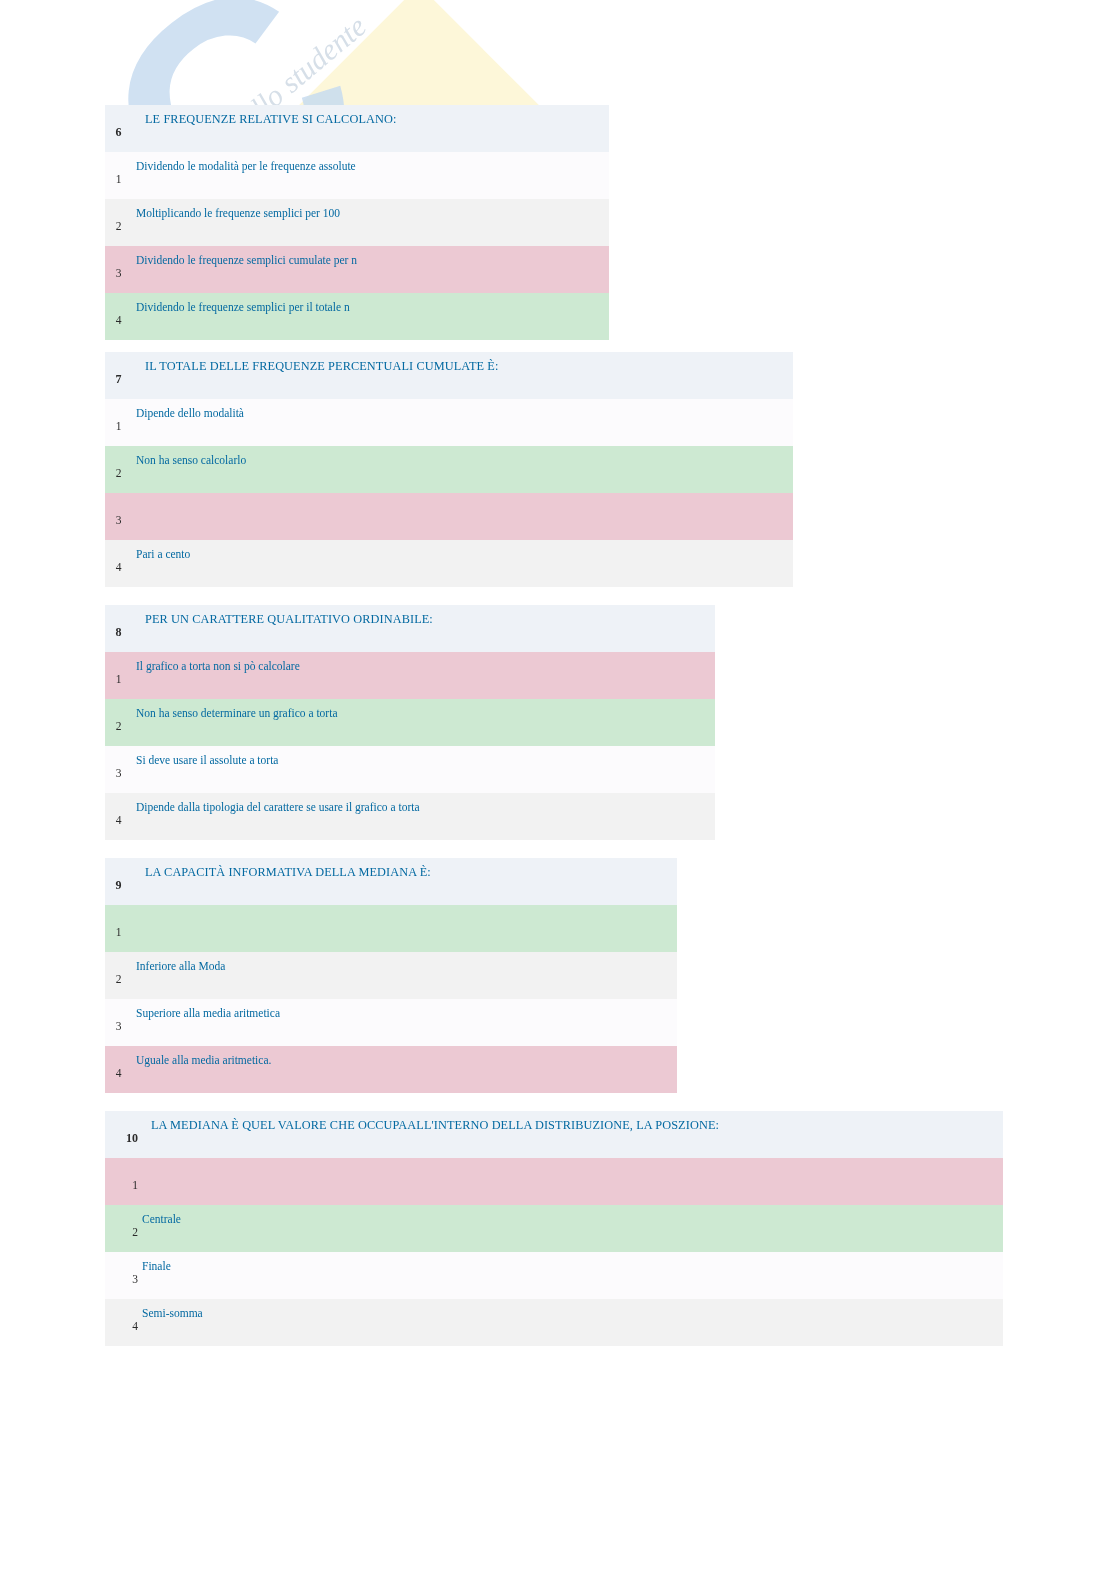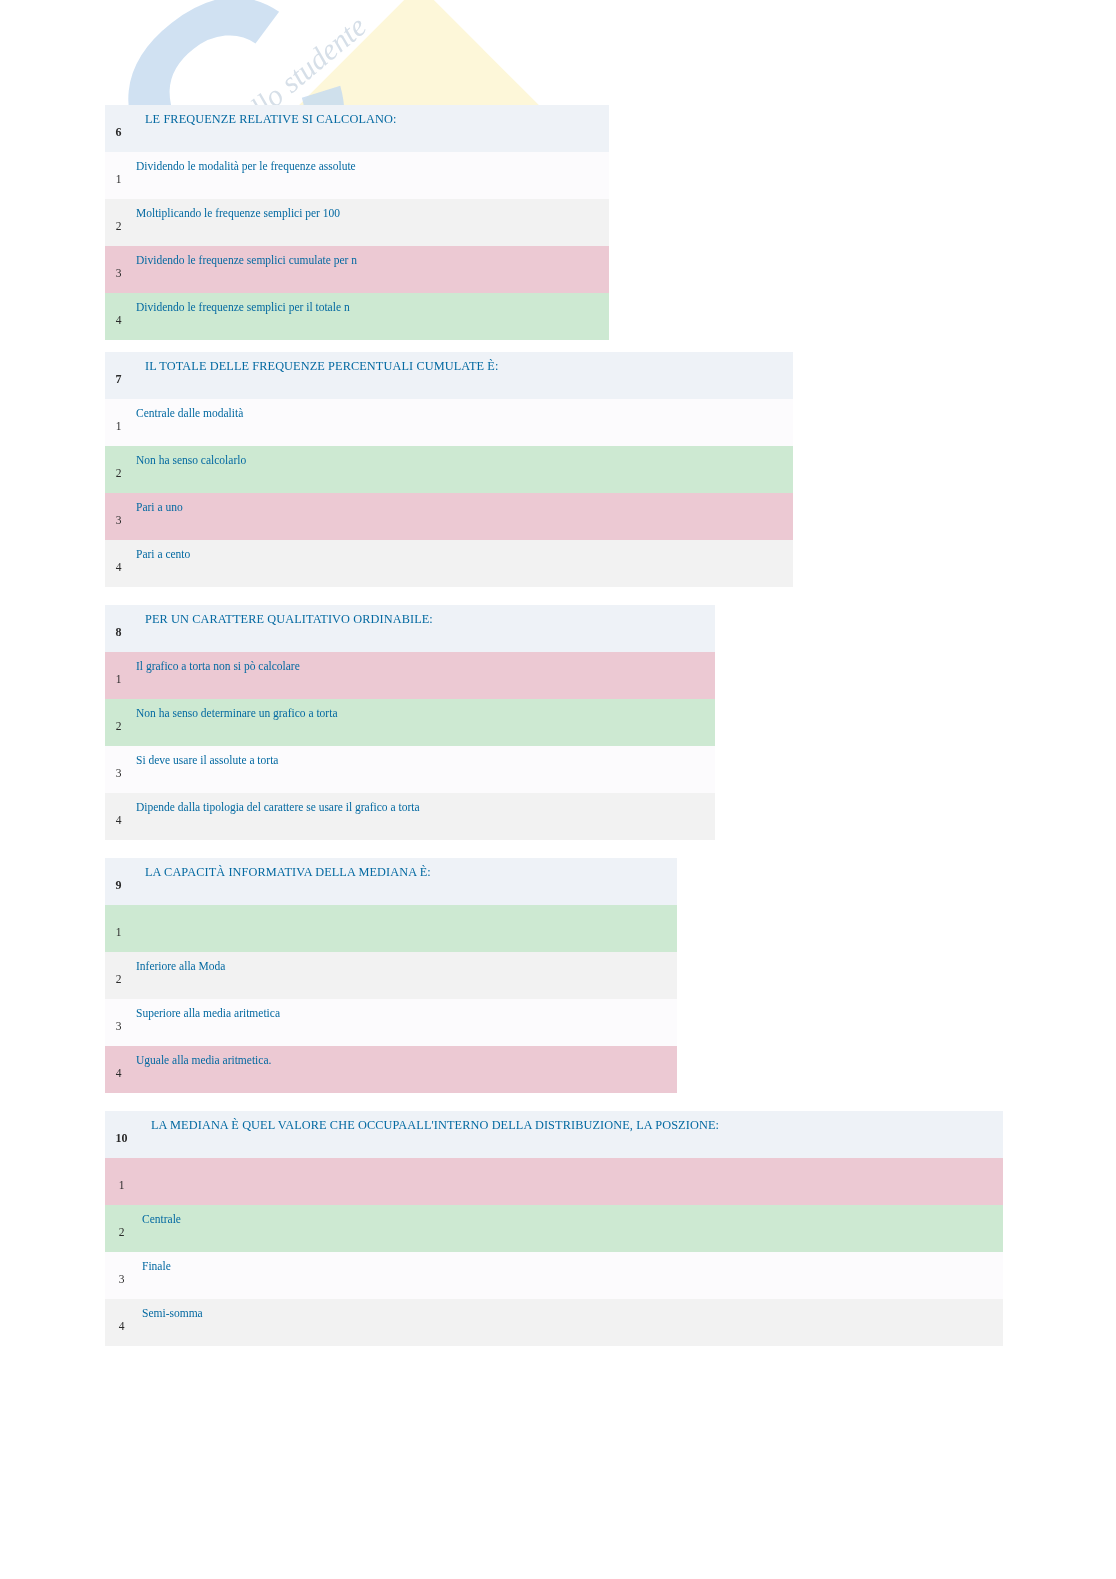--- a/index.html
+++ b/index.html
@@ -86,20 +86,21 @@
     flex: 0 0 auto;
     width: 27px;
     text-align: center;
     font-size: 11.5px;
     line-height: 1;
     padding-bottom: 14px;
     color: #2a2a2a;
   }
   .qblock.wide10 .qrow .num {
     width: 33px;
+    text-align: right;
   }
   .qrow .txt {
     flex: 1 1 auto;
     align-self: flex-start;
     padding-top: 7px;
     padding-left: 4px;
     font-size: 11.5px;
     line-height: 1.25;
     color: #0369a1;
   }
@@ -156,29 +157,28 @@
         <div class="txt">Dividendo le frequenze semplici per il totale n</div>
       </div>
     </div>
     <div class="qblock" style="top: 352px; width: 688px;">
       <div class="qrow header bg-head">
         <div class="num">7</div>
         <div class="txt">IL TOTALE DELLE FREQUENZE PERCENTUALI CUMULATE È:</div>
       </div>
       <div class="qrow bg-white">
         <div class="num">1</div>
-        <div class="txt">Centrale dalle modalità</div>
+        <div class="txt">Dipende dello modalità</div>
       </div>
       <div class="qrow bg-green">
         <div class="num">2</div>
         <div class="txt">Non ha senso calcolarlo</div>
       </div>
       <div class="qrow bg-pink">
         <div class="num">3</div>
-        <div class="txt">Pari a uno</div>
       </div>
       <div class="qrow bg-gray">
         <div class="num">4</div>
         <div class="txt">Pari a cento</div>
       </div>
     </div>
     <div class="qblock" style="top: 605px; width: 610px;">
       <div class="qrow header bg-head">
         <div class="num">8</div>
         <div class="txt">PER UN CARATTERE QUALITATIVO ORDINABILE:</div>

